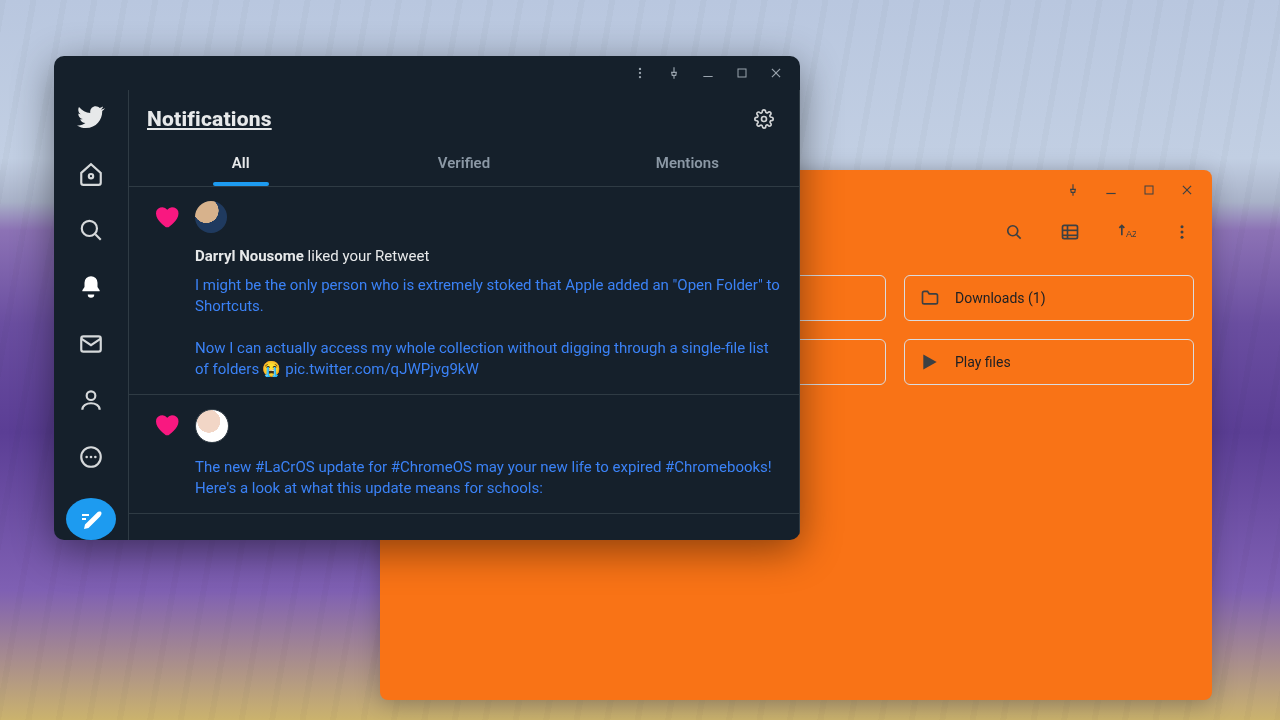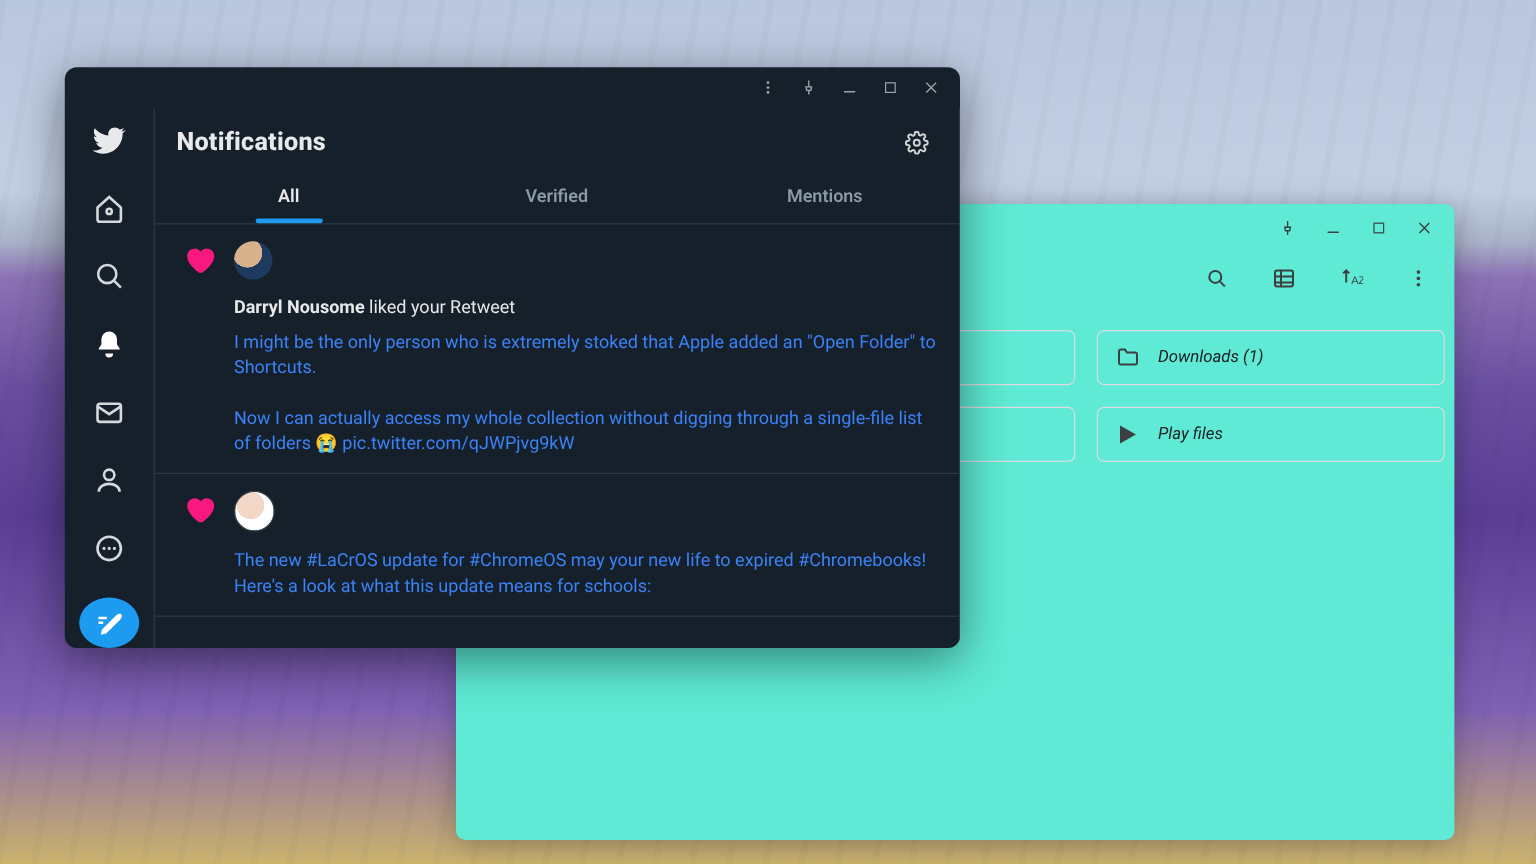--- a/index.html
+++ b/index.html
@@ -14,49 +14,49 @@
     content:"";position:absolute;inset:0;
     background:
       repeating-linear-gradient(100deg,rgba(0,0,0,.05) 0 6px,rgba(255,255,255,0) 6px 30px);
     opacity:.35;
     mix-blend-mode:multiply;
   }
 
   
   .files-window{
     position:absolute;left:380px;top:170px;width:832px;height:530px;
-    background:#5eead4;border-radius:8px;box-shadow:0 4px 24px rgba(0,0,0,.25);
+    background:#f97316;border-radius:8px;box-shadow:0 4px 24px rgba(0,0,0,.25);
     display:flex;flex-direction:column;color:#202124;
   }
   .files-titlebar{height:40px;display:flex;align-items:center;justify-content:flex-end;padding:0 8px;gap:4px;}
   .files-titlebar .tb-btn{width:34px;height:30px;display:flex;align-items:center;justify-content:center;border-radius:4px;cursor:pointer;}
   .files-toolbar{height:44px;display:flex;align-items:center;justify-content:flex-end;padding:0 12px;gap:20px;border-bottom:1px solid transparent;}
   .files-toolbar .tool{width:36px;height:36px;display:flex;align-items:center;justify-content:center;border-radius:50%;cursor:pointer;color:#3c4043;}
-  .files-body{flex:1;padding:20px 8px 20px 30px;display:flex;font-style:italic;}
+  .files-body{flex:1;padding:20px 18px 20px 30px;display:flex;}
   .tiles-col{display:flex;flex-direction:column;gap:18px;}
   .tiles-col.right{margin-left:18px;}
   .tile{width:260px;height:44px;border:1px solid #dadce0;border-radius:6px;display:flex;align-items:center;padding:0 14px;gap:14px;font-size:14px;color:#202124;}
   .tile .tile-icon{width:22px;height:22px;display:flex;align-items:center;justify-content:center;color:#3c4043;}
   .files-body .tiles-col:first-child{margin-left:auto;} 
 
   
   .twitter-window{
     position:absolute;left:54px;top:56px;width:746px;height:484px;
     background:#15202b;border-radius:10px;box-shadow:0 10px 40px rgba(0,0,0,.45);
     color:#e7e9ea;display:flex;flex-direction:column;overflow:hidden;
   }
   .tw-titlebar{height:34px;display:flex;align-items:center;justify-content:flex-end;padding:0 8px;gap:2px;}
   .tw-titlebar .tb-btn{width:32px;height:28px;display:flex;align-items:center;justify-content:center;border-radius:4px;cursor:pointer;color:#9aa4ae;}
   .tw-body{flex:1;display:flex;min-height:0;}
   .tw-side{width:74px;border-right:1px solid #2f3b44;display:flex;flex-direction:column;align-items:center;padding-top:8px;gap:18px;}
   .tw-side .nav{width:46px;height:46px;display:flex;align-items:center;justify-content:center;border-radius:50%;color:#d6d9db;cursor:pointer;}
   .tw-side .nav.active{color:#fff;}
   .tw-side .compose{margin-top:4px;width:50px;height:50px;border-radius:50%;background:#1d9bf0;display:flex;align-items:center;justify-content:center;cursor:pointer;}
   .tw-main{flex:1;display:flex;flex-direction:column;min-width:0;border-right:1px solid #2f3b44;}
-  .tw-header{display:flex;align-items:center;justify-content:space-between;padding:12px 18px 4px 18px;}
+  .tw-header{display:flex;align-items:center;justify-content:space-between;padding:12px 18px 4px 18px;text-decoration:underline;}
   .tw-header h1{margin:0;font-size:21px;font-weight:800;letter-spacing:.2px;color:#e7e9ea;}
   .tw-header .gear{width:34px;height:34px;border-radius:50%;display:flex;align-items:center;justify-content:center;color:#d0d3d5;cursor:pointer;}
   .tw-tabs{display:flex;border-bottom:1px solid #2f3b44;}
   .tw-tab{flex:1;text-align:center;padding:14px 0;font-size:15px;color:#8b98a5;cursor:pointer;position:relative;font-weight:600;}
   .tw-tab.active{color:#e7e9ea;}
   .tw-tab.active::after{content:"";position:absolute;left:50%;transform:translateX(-50%);bottom:0;width:56px;height:4px;background:#1d9bf0;border-radius:3px;}
   .tw-feed{flex:1;overflow:hidden;}
   .notif{display:flex;padding:14px 18px;border-bottom:1px solid #2f3b44;gap:14px;}
   .notif .like-col{width:34px;display:flex;justify-content:flex-end;}
   .notif .like-col svg{width:30px;height:30px;}

